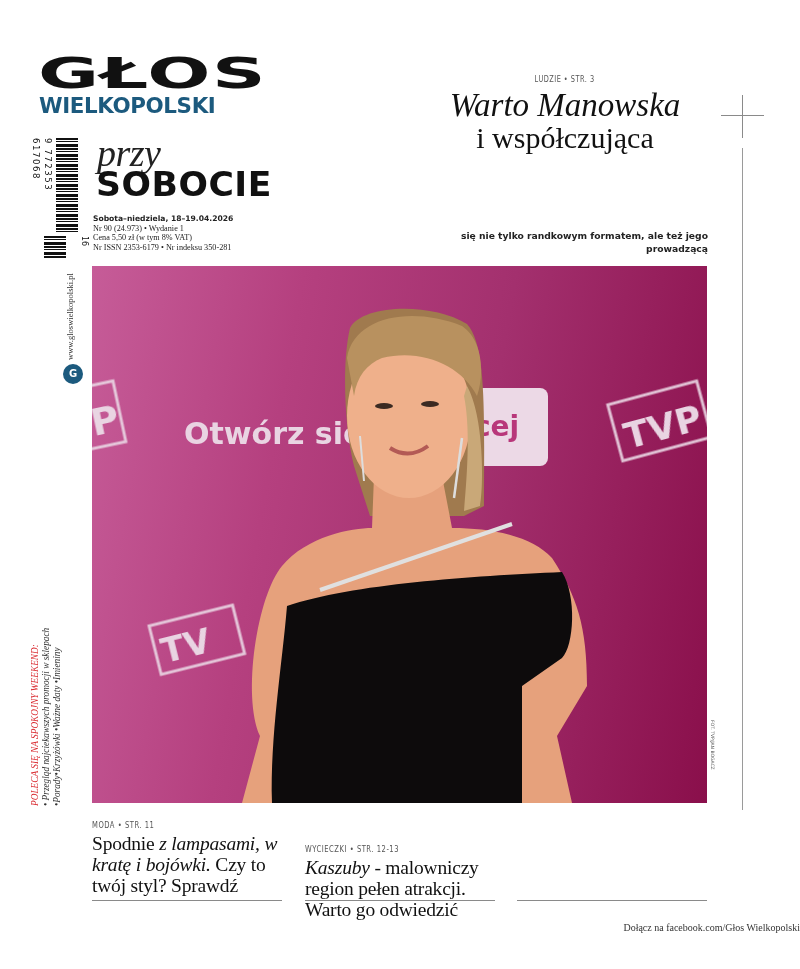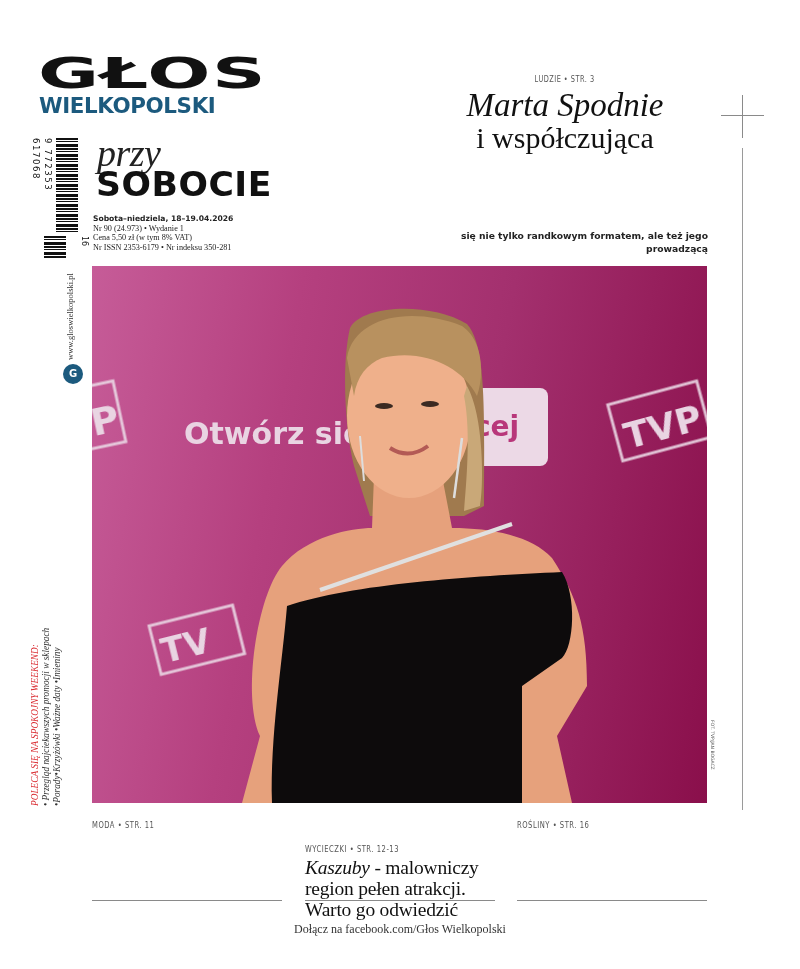--- a/index.html
+++ b/index.html
@@ -99,21 +99,21 @@
     font-family: "DejaVu Sans", sans-serif; font-size: 4.5px; color: #555; white-space: nowrap;
   }
 
   
   .teaser { top: 814px; width: 190px; }
   .teaser .kicker { transform: scaleX(0.85); transform-origin: left; font-size: 8px; }
   .teaser .body { font-size: 19.5px; line-height: 21px; color: #111; margin-top: 1px; letter-spacing: -0.2px; }
   .teaser .body i { font-style: italic; }
   .teaser-rule { top: 900px; width: 190px; height: 1px; background: #8a8a8a; }
 
-  .footer-note { left: 0; top: 922px; width: 800px; text-align: center; font-size: 12px; color: #333; }
+  .footer-note { left: 0; top: 922px; width: 800px; text-align: right; font-size: 10px; color: #333; }
 </style>
 </head>
 <body>
 
 <div class="abs logo-glos">GŁOS</div>
 <div class="abs logo-wielko">WIELKOPOLSKI</div>
 
 <div class="abs barcode">
   <span class="barcode-digits">9 772353 617068</span>
   <span class="bars"></span>
@@ -128,21 +128,21 @@
 
 <div class="abs issue-info">
   <div class="date">Sobota–niedziela, 18–19.04.2026</div>
   <div>Nr 90 (24.973) • Wydanie 1</div>
   <div>Cena 5,50 zł (w tym 8% VAT)</div>
   <div>Nr ISSN 2353-6179 • Nr indeksu 350-281</div>
 </div>
 
 <div class="abs top-story">
   <div><span class="kicker">LUDZIE • STR. 3</span></div>
-  <div class="name">Marta Spodnie</div>
+  <div class="name">Warto Manowska</div>
   <div class="sub">i współczująca</div>
 </div>
 <div class="abs top-lead">
   <div>się nie tylko randkowym formatem, ale też jego prowadzącą</div>
 </div>
 
 <div class="abs cross-h"></div>
 <div class="abs cross-v"></div>
 <div class="abs right-rule"></div>
 
@@ -189,27 +189,27 @@
 
     <path d="M195 340 C 260 318, 380 310, 470 306 C 485 330, 482 380, 470 392 L 430 420 L 430 537 L 180 537 C 178 470, 190 400, 195 340 Z" fill="#0d0b0c"></path>
 
     <path d="M228 324 L 420 258" stroke="#e0e0e0" stroke-width="4"></path>
   </svg>
 </div>
 <div class="abs photo-credit">FOT. TVP/JAN BOGACZ</div>
 
 <div class="abs teaser" style="left:92px;">
   <div><span class="kicker">MODA • STR. 11</span></div>
+  <div class="body"><span>Spodnie </span><i>z lampasami, w kratę i bojówki.</i><span> Czy to twój styl? Sprawdź</span></div>
 </div>
 <div class="abs teaser-rule" style="left:92px;"></div>
 
 <div class="abs teaser" style="left:305px;margin-top:24px;">
   <div><span class="kicker">WYCIECZKI • STR. 12-13</span></div>
   <div class="body"><i>Kaszuby</i><span> - malowniczy region pełen atrakcji. Warto go odwiedzić</span></div>
 </div>
 <div class="abs teaser-rule" style="left:305px;"></div>
 
 <div class="abs teaser" style="left:517px;">
-  <div><span class="kicker">ROŚLINY • STR. 16</span></div>
 </div>
 <div class="abs teaser-rule" style="left:517px;"></div>
 
 <div class="abs footer-note">Dołącz na facebook.com/Głos Wielkopolski</div>
 
 </body></html>

